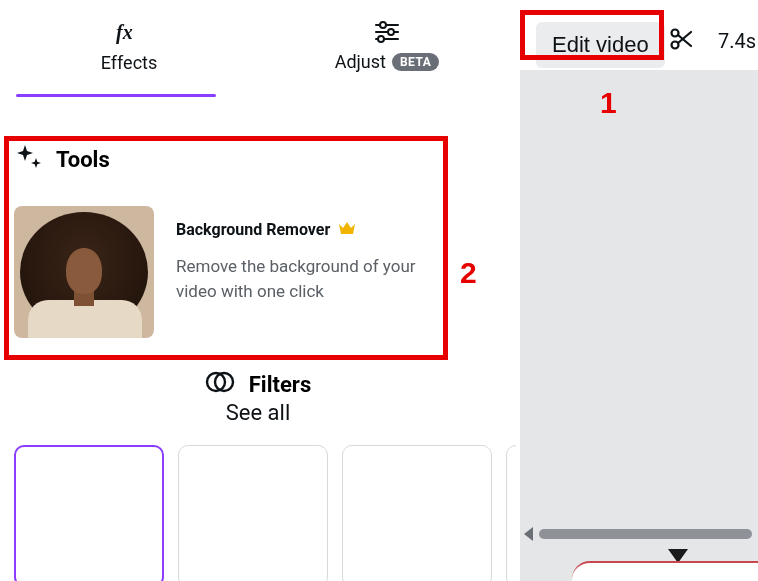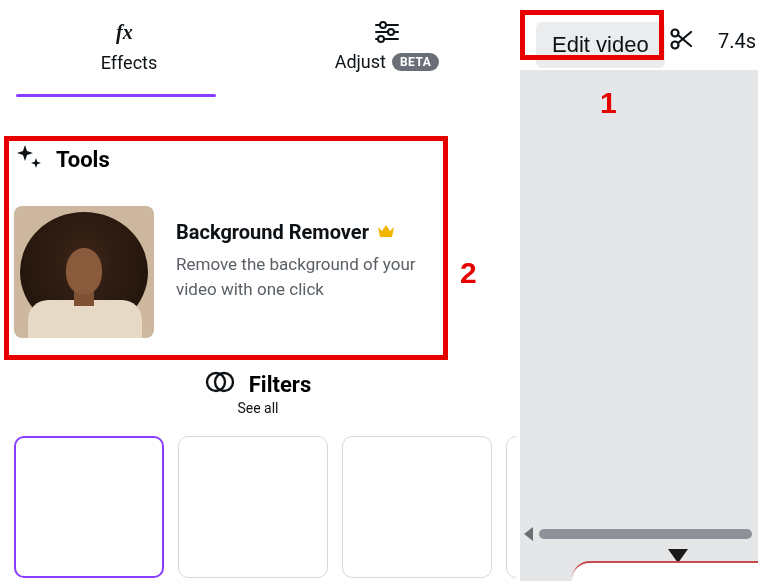--- a/index.html
+++ b/index.html
@@ -110,36 +110,36 @@
     position:absolute; left: 60px; top: 84px; width: 20px; height: 16px;
     background: #7e5135;
   }
   .portrait .jacket {
     position:absolute; left: 14px; top: 94px; width: 114px; height: 46px;
     background: #e6d9c5;
     border-radius: 20px 20px 0 0;
   }
   .tool-text { padding-top: 14px; }
   .tool-title-row { display:flex; align-items:center; gap:8px; }
-  .tool-title { font-size: 20px; font-weight: 700; color:#0d1216; }
+  .tool-title { font-size: 16px; font-weight: 700; color:#0d1216; }
   .crown { color: #f1b500; font-size: 16px; }
-  .tool-desc { margin-top: 8px; font-size: 17px; line-height: 1.45; color: #5a6066; max-width: 280px; }
+  .tool-desc { margin-top: 15px; font-size: 17px; line-height: 1.45; color: #5a6066; max-width: 280px; }
 
   
   .filters-section {
     margin-top: 30px;
     padding: 0 14px;
   }
   .filters-header {
     display:flex; align-items:center; justify-content:space-between;flex-direction:column;
   }
   .filters-header .left {
     display:flex; align-items:center; gap:14px;
   }
-  .see-all { font-size: 14px; color:#0d1216; cursor:pointer; }
+  .see-all { font-size: 22px; color:#0d1216; cursor:pointer; }
 
   .filter-row {
     display:flex; gap:14px; margin-top: 20px;
   }
   .filter-tile {
     width: 150px; height: 142px;
     border: 1px solid #d7d9dc;
     border-radius: 10px;
     background: #fff;
     flex-shrink: 0;

